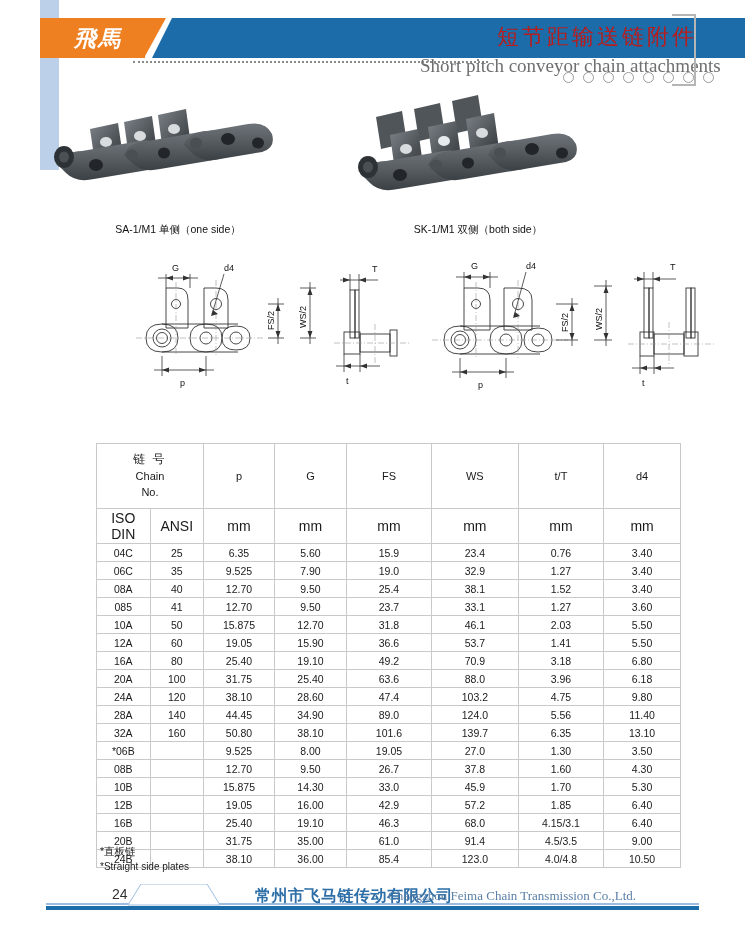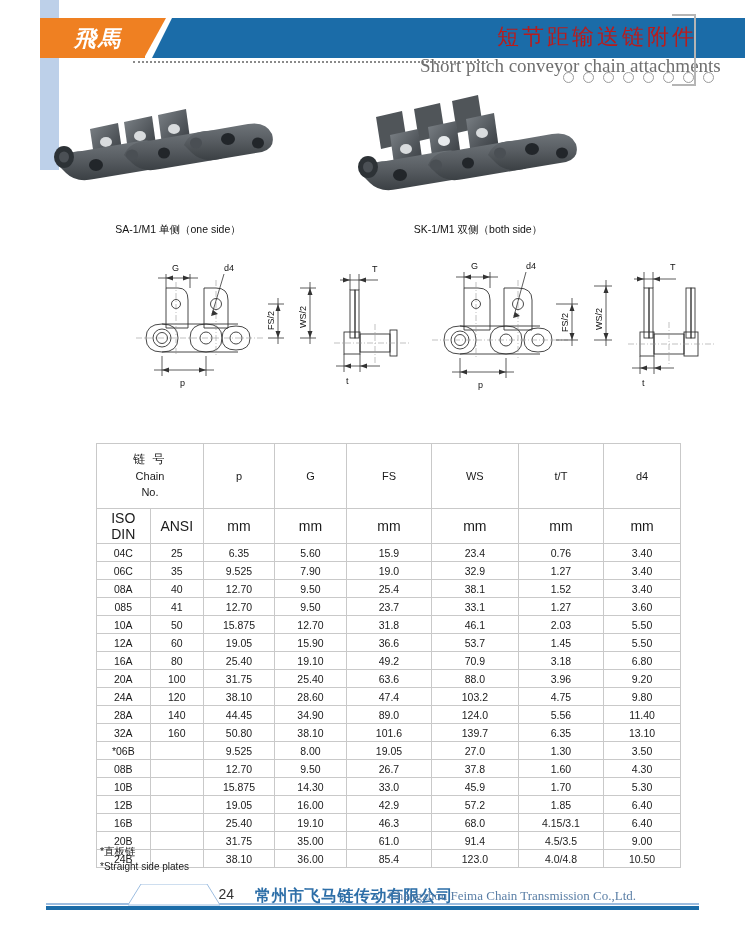--- a/index.html
+++ b/index.html
@@ -280,24 +280,24 @@
   .page-tab-border {
     position: absolute;
     left: 128px;
     top: 0;
     width: 92px;
     height: 22px;
     z-index: 3;
   }
   .page-num {
     position: absolute;
-    left: 142px;
+    left: 112px;
     top: 2px;
     width: 92px;
-    text-align: right;
+    text-align: left;
     font-size: 14px;
     color: #333;
     z-index: 4;
     font-family: "Liberation Sans", sans-serif;
   }
   .company-cn {
     position: absolute;
     left: 255px;
     top: 2px;
     font-size: 16px;
@@ -703,42 +703,42 @@
           <td class="col-tT">2.03</td>
           <td class="col-d4">5.50</td>
         </tr>
         <tr>
           <td class="col-iso">12A</td>
           <td class="col-ansi">60</td>
           <td class="col-p">19.05</td>
           <td class="col-g">15.90</td>
           <td class="col-fs">36.6</td>
           <td class="col-ws">53.7</td>
-          <td class="col-tT">1.45</td>
+          <td class="col-tT">1.41</td>
           <td class="col-d4">5.50</td>
         </tr>
         <tr>
           <td class="col-iso">16A</td>
           <td class="col-ansi">80</td>
           <td class="col-p">25.40</td>
           <td class="col-g">19.10</td>
           <td class="col-fs">49.2</td>
           <td class="col-ws">70.9</td>
           <td class="col-tT">3.18</td>
           <td class="col-d4">6.80</td>
         </tr>
         <tr>
           <td class="col-iso">20A</td>
           <td class="col-ansi">100</td>
           <td class="col-p">31.75</td>
           <td class="col-g">25.40</td>
           <td class="col-fs">63.6</td>
           <td class="col-ws">88.0</td>
           <td class="col-tT">3.96</td>
-          <td class="col-d4">9.20</td>
+          <td class="col-d4">6.18</td>
         </tr>
         <tr>
           <td class="col-iso">24A</td>
           <td class="col-ansi">120</td>
           <td class="col-p">38.10</td>
           <td class="col-g">28.60</td>
           <td class="col-fs">47.4</td>
           <td class="col-ws">103.2</td>
           <td class="col-tT">4.75</td>
           <td class="col-d4">9.80</td>

